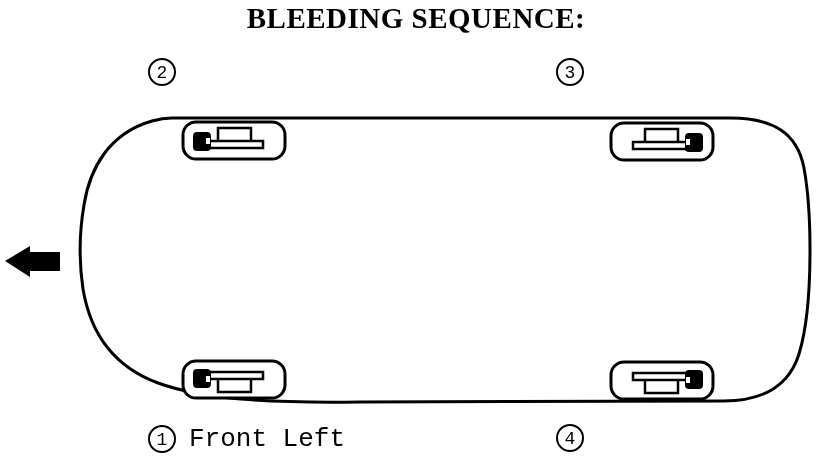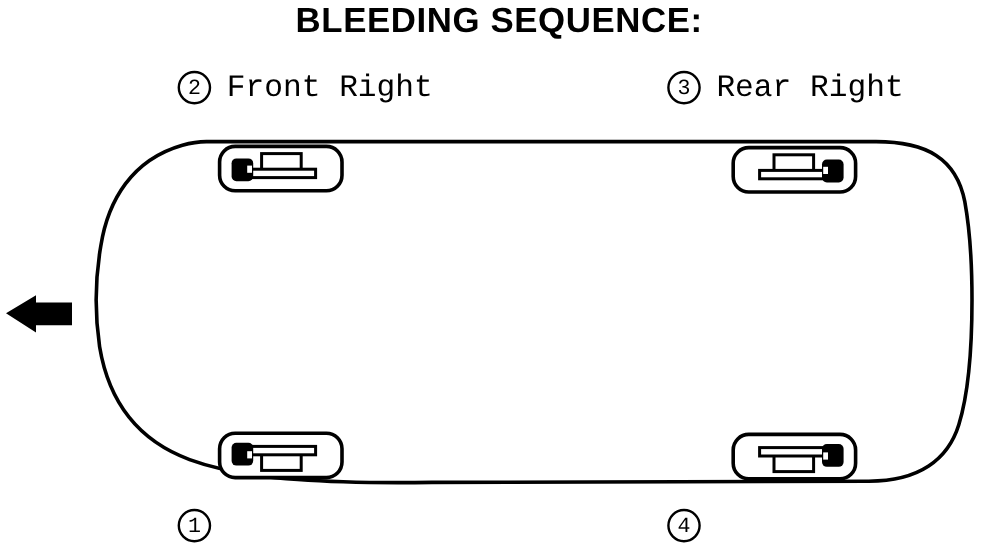--- a/index.html
+++ b/index.html
@@ -15,21 +15,21 @@
     background: #ffffff;
     overflow: hidden;
     font-family: "Liberation Sans", sans-serif;
   }
   .title {
     position: absolute;
     top: 1px;
     left: 0;
     width: 100%;
     text-align: center;
-    font-family: Liberation Sans, sans-serif;
+    font-family: Liberation Serif, serif;
     font-weight: bold;
     font-size: 29px;
     line-height: 34px;
     letter-spacing: 0.5px;
     color: #000000;
   }
   .wheel-label {
     position: absolute;
     display: flex;
     align-items: center;
@@ -87,30 +87,29 @@
 </style>
 </head>
 <body>
 
 <div class="canvas">
 
   <div class="title">BLEEDING SEQUENCE:</div>
 
   <div class="wheel-label label-front-right">
     <span class="step-num">2</span>
-    <span>Front Right</span>
   </div>
 
   <div class="wheel-label label-rear-right">
     <span class="step-num">3</span>
-    <span>Rear Right</span>
   </div>
 
   <div class="wheel-label label-front-left">
     <span class="step-num">1</span>
+    <span>Front Left</span>
   </div>
 
   <div class="wheel-label label-rear-left">
     <span class="step-num">4</span>
   </div>
 
   <svg class="art" width="832" height="464" viewBox="0 0 832 464">
     <defs>
       <g id="wheel-shape">
         <rect class="housing" x="0" y="0" width="102" height="37" rx="13" ry="13"></rect>

